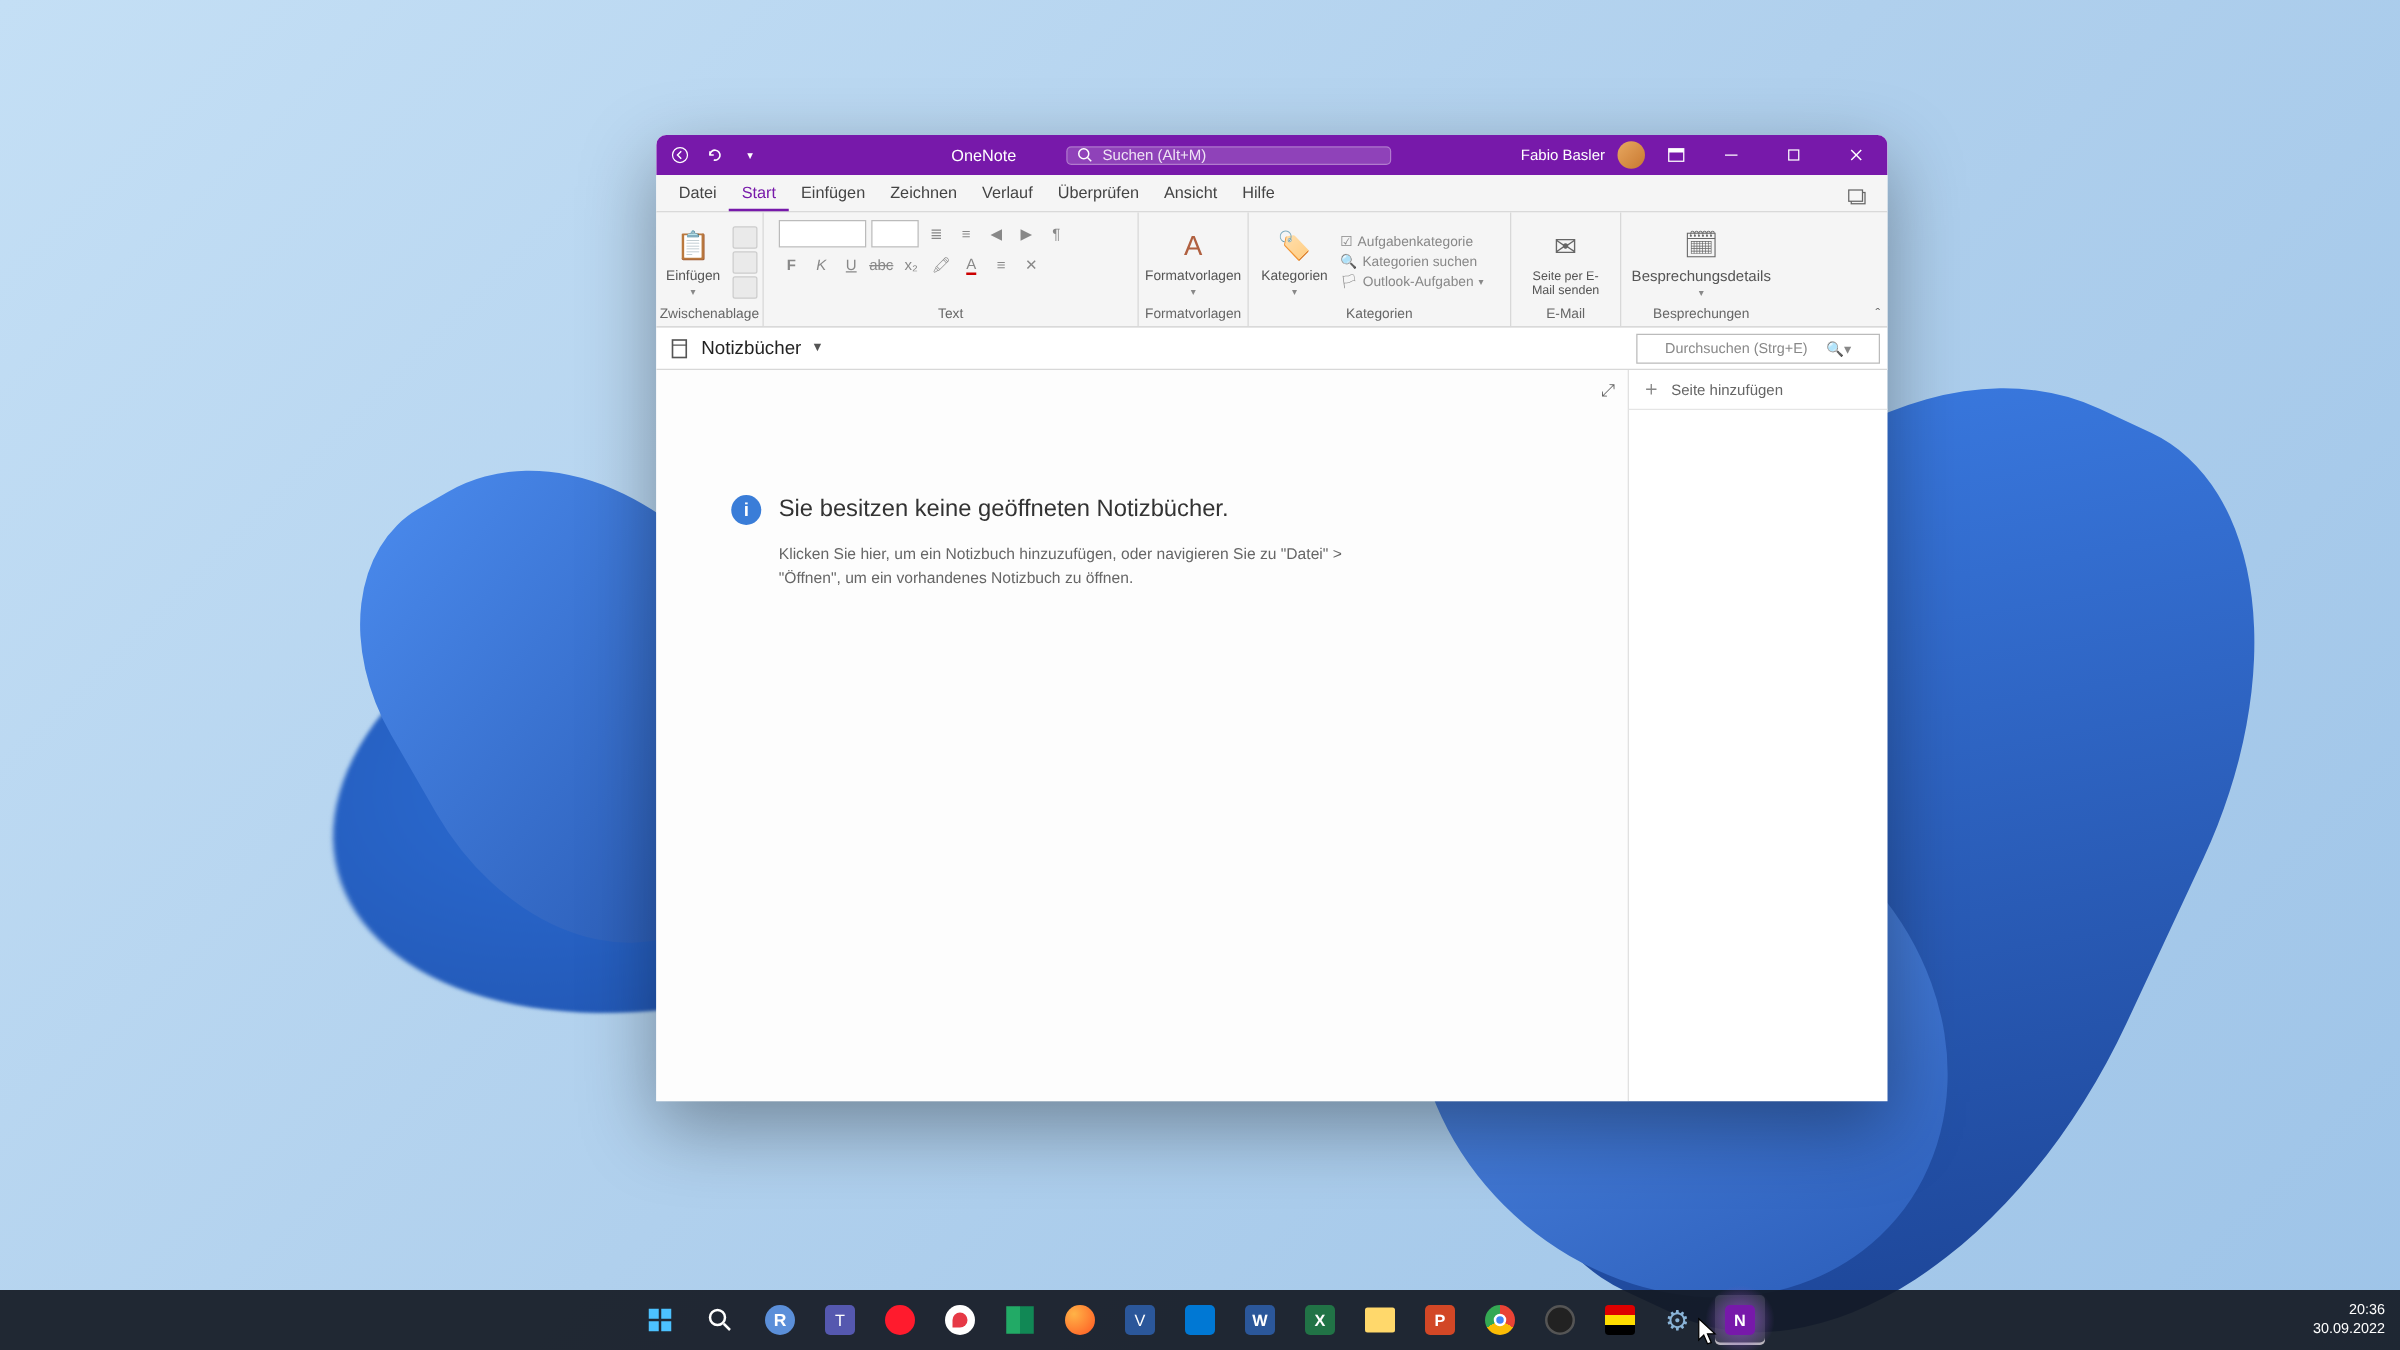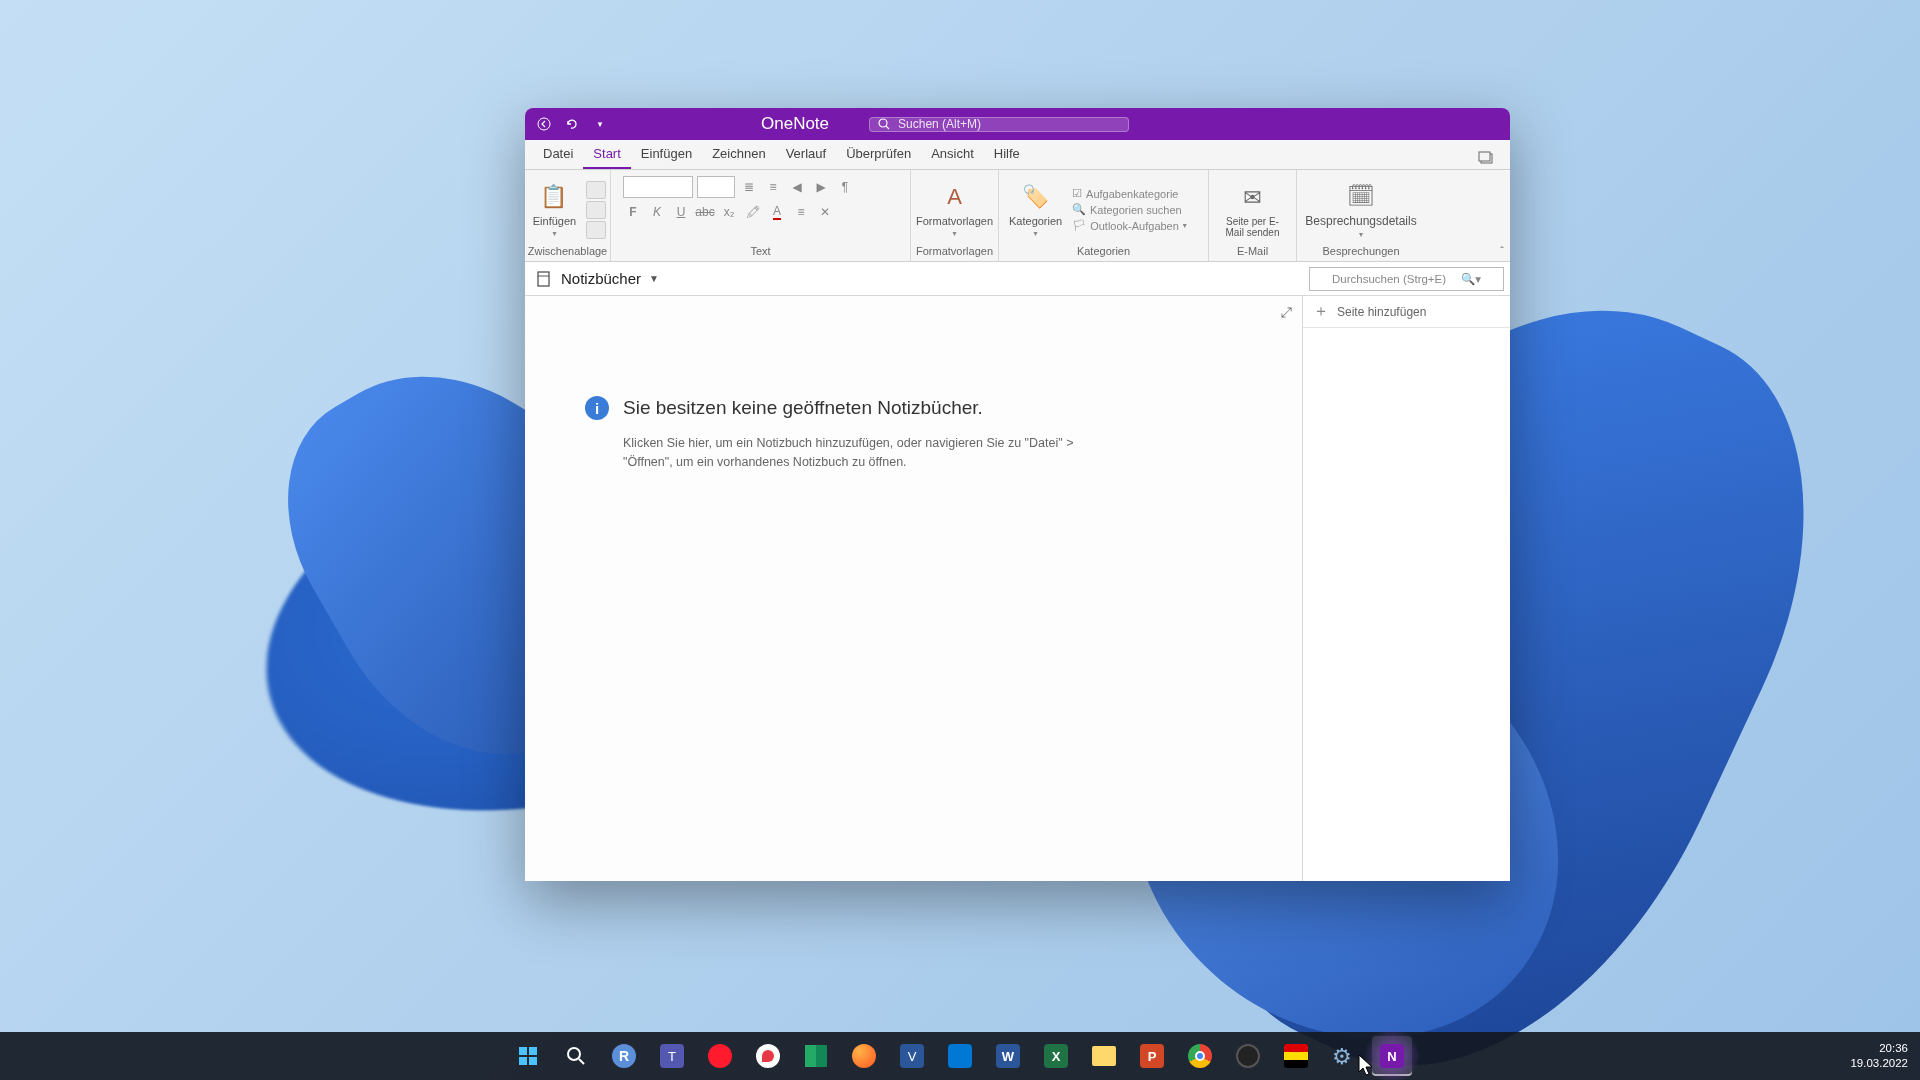--- a/index.html
+++ b/index.html
@@ -11,21 +11,21 @@
 .shape2 { position: absolute; width: 500px; height: 800px; right: 180px; top: 280px; background: linear-gradient(145deg, #3d7fe8, #1a4090); border-radius: 60% 40% 50% 50%; transform: rotate(25deg); }
 .shape3 { position: absolute; width: 300px; height: 400px; left: 320px; top: 360px; background: linear-gradient(160deg, #4a8aed, #2858b0); border-radius: 40% 60% 50% 50%; transform: rotate(-30deg); }
 .shape4 { position: absolute; width: 450px; height: 300px; right: 350px; bottom: 100px; background: linear-gradient(120deg, #5a95f0, #2a5cb8); border-radius: 50%; transform: rotate(40deg) scaleY(1.3); }
 
 
 .window { position: absolute; left: 525px; top: 108px; width: 985px; height: 773px; background: #fff; border-radius: 8px 8px 0 0; box-shadow: 0 20px 60px rgba(0,0,0,0.35); overflow: hidden; display: flex; flex-direction: column; }
 
 .titlebar { height: 32px; background: #7719aa; display: flex; align-items: center; color: #fff; font-size: 12px; }
 .titlebar-left { display: flex; align-items: center; gap: 6px; padding-left: 8px; }
 .titlebar-btn-sm { width: 22px; height: 22px; display: flex; align-items: center; justify-content: center; border-radius: 4px; cursor: pointer; }
-.app-name { margin-left: 150px; font-size: 17px; }
+.app-name { margin-left: 150px; font-size: 13px; }
 .search-box { margin-left: 40px; width: 260px; height: 15px; background: rgba(255,255,255,0.18); border: 1px solid rgba(255,255,255,0.3); border-radius: 4px; display: flex; align-items: center; padding: 0 8px; gap: 8px; font-size: 12px; color: rgba(255,255,255,0.85); }
 .titlebar-right { margin-left: auto; display: flex; align-items: center; gap: 4px; padding-right: 2px; }
 .user-name { font-size: 12px; margin-right: 6px; }
 .avatar { width: 22px; height: 22px; border-radius: 50%; background: linear-gradient(135deg,#e8a860,#c87830); margin-right: 10px; }
 .win-btn { width: 46px; height: 32px; display: flex; align-items: center; justify-content: center; }
 
 .tabs-row { height: 30px; display: flex; align-items: flex-end; padding: 0 8px; border-bottom: 1px solid #d0d0d0; background: #f5f5f5; }
 .tab { padding: 4px 10px 6px; font-size: 13px; color: #444; cursor: pointer; border-bottom: 2px solid transparent; }
 .tab.active { border-bottom-color: #7719aa; color: #7719aa; }
 .tab-spacer { flex: 1; }
@@ -106,20 +106,46 @@
       <div class="titlebar-btn-sm" style="font-size:9px;">▾</div>
     </div>
     <span class="app-name">OneNote</span>
     <div class="search-box">
       <svg width="12" height="12" viewBox="0 0 12 12">
           <circle cx="5" cy="5" r="4" fill="none" stroke="#fff" stroke-width="1.2"></circle>
           <line x1="8" y1="8" x2="11" y2="11" stroke="#fff" stroke-width="1.2"></line>
         </svg>
       <span>Suchen (Alt+M)</span>
     </div>
+    <div class="titlebar-right">
+      <span class="user-name">Fabio Basler</span>
+      <div class="avatar"></div>
+      <div class="titlebar-btn-sm" style="margin-right:6px;">
+        <svg width="14" height="12" viewBox="0 0 14 12">
+            <rect x="1" y="1" width="12" height="10" fill="none" stroke="#fff"></rect>
+            <rect x="1" y="1" width="12" height="3" fill="#fff"></rect>
+          </svg>
+      </div>
+      <div class="win-btn">
+          <svg width="12" height="12" viewBox="0 0 12 12">
+            <line x1="1" y1="6" x2="11" y2="6" stroke="#fff" stroke-width="1"></line>
+          </svg>
+        </div>
+      <div class="win-btn">
+          <svg width="12" height="12" viewBox="0 0 12 12">
+            <rect x="2" y="2" width="8" height="8" fill="none" stroke="#fff" stroke-width="1"></rect>
+          </svg>
+        </div>
+      <div class="win-btn close">
+          <svg width="12" height="12" viewBox="0 0 12 12">
+            <line x1="2" y1="2" x2="10" y2="10" stroke="#fff" stroke-width="1.2"></line>
+            <line x1="10" y1="2" x2="2" y2="10" stroke="#fff" stroke-width="1.2"></line>
+          </svg>
+        </div>
+    </div>
   </div>
 
   <div class="tabs-row">
     <div class="tab">Datei</div>
     <div class="tab active">Start</div>
     <div class="tab">Einfügen</div>
     <div class="tab">Zeichnen</div>
     <div class="tab">Verlauf</div>
     <div class="tab">Überprüfen</div>
     <div class="tab">Ansicht</div>
@@ -339,19 +365,19 @@
     <div class="task-item">
         <div style="width:24px;height:24px;color:#8ab4d8;font-size:22px;">⚙</div>
       </div>
     <div class="task-item active" style="position:relative;">
       <div class="glow"></div>
       <div style="width:24px;height:24px;background:#7719aa;border-radius:4px;display:flex;align-items:center;justify-content:center;color:#fff;font-size:13px;font-weight:bold;z-index:1;">N</div>
     </div>
   </div>
   <div class="tray">
     <div>20:36</div>
-    <div>19.03.2022</div>
+    <div>30.09.2022</div>
   </div>
 </div>
 
 <svg class="cursor" viewBox="0 0 18 24">
   <path d="M1 1 L1 18 L5 14 L8 21 L11 20 L8 13 L14 13 Z" fill="#fff" stroke="#000" stroke-width="1"></path>
 </svg>
 
 </body></html>

